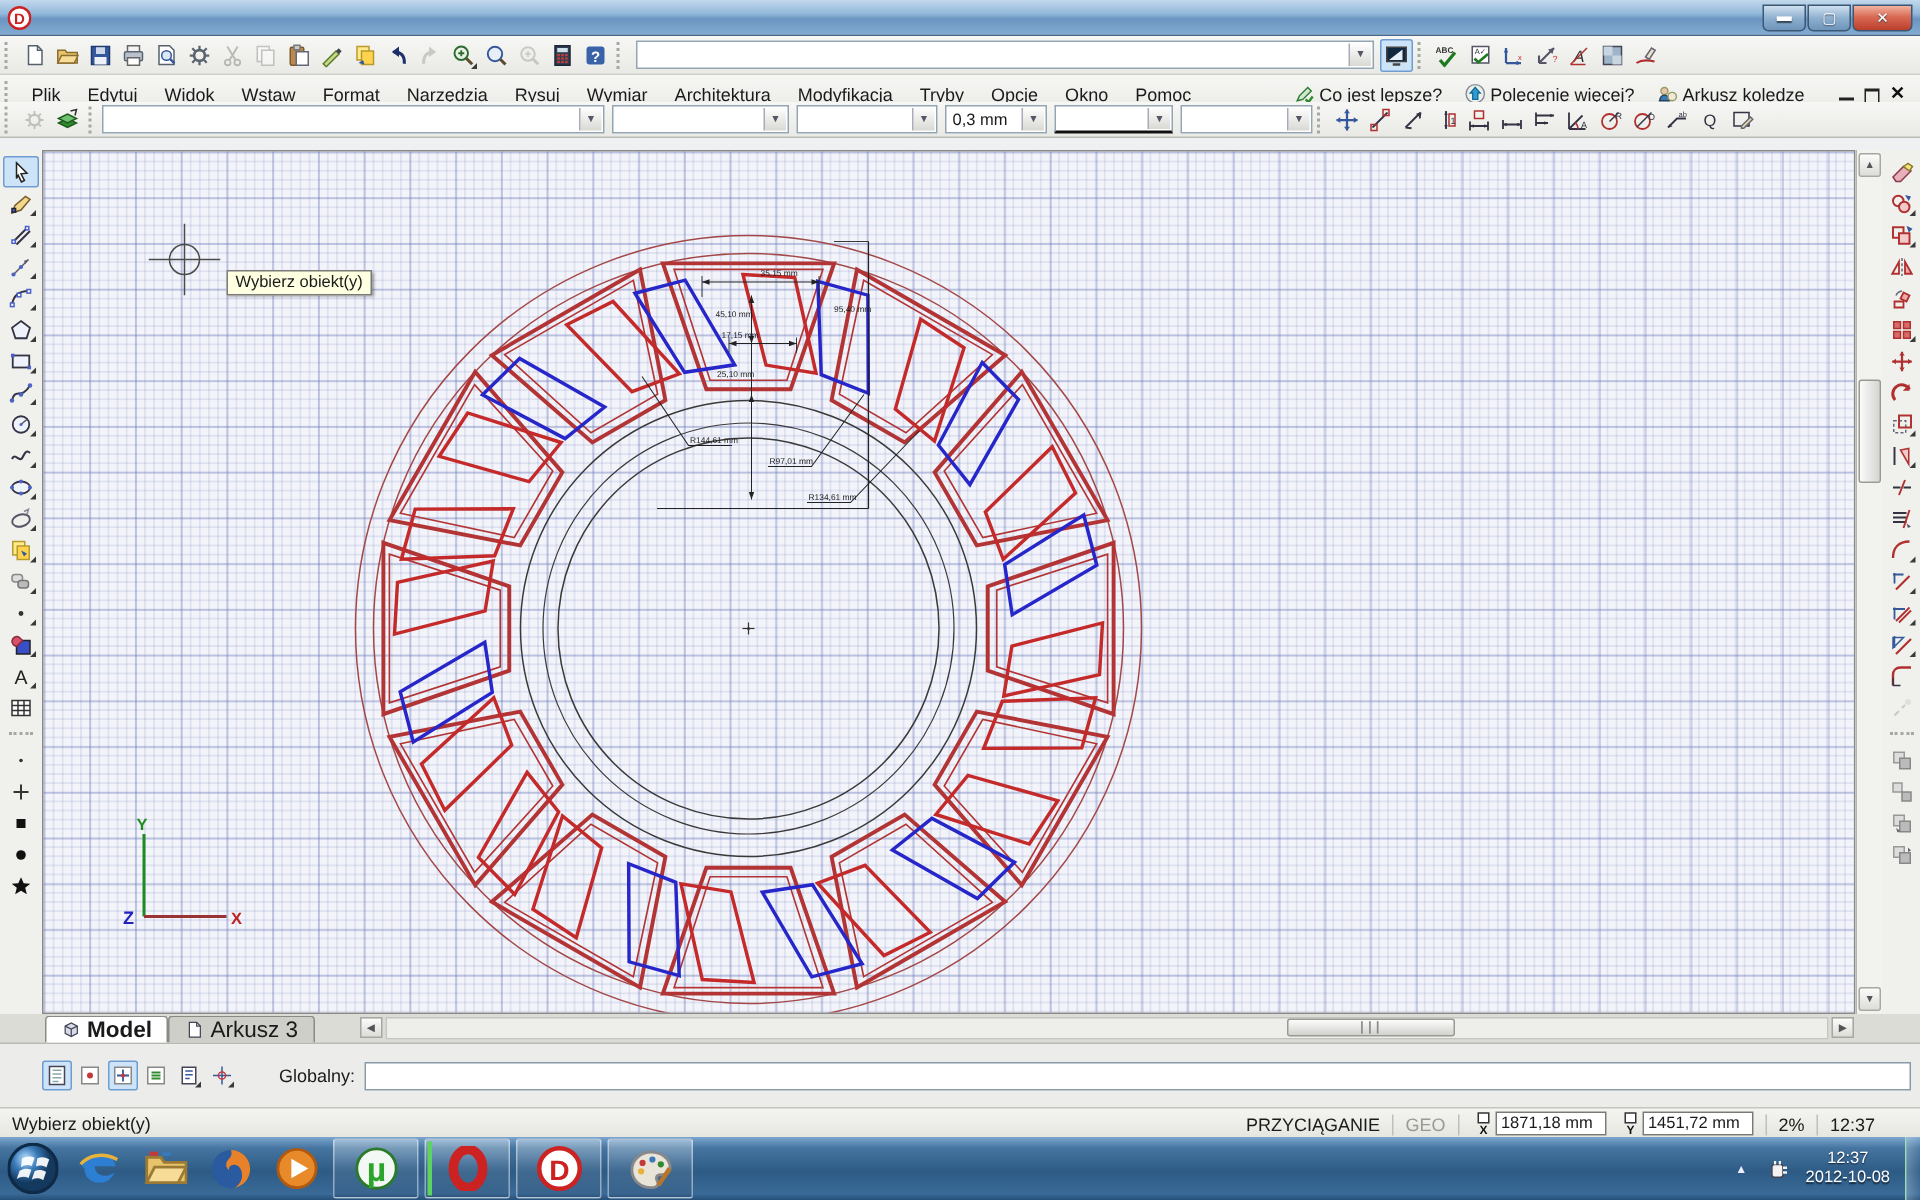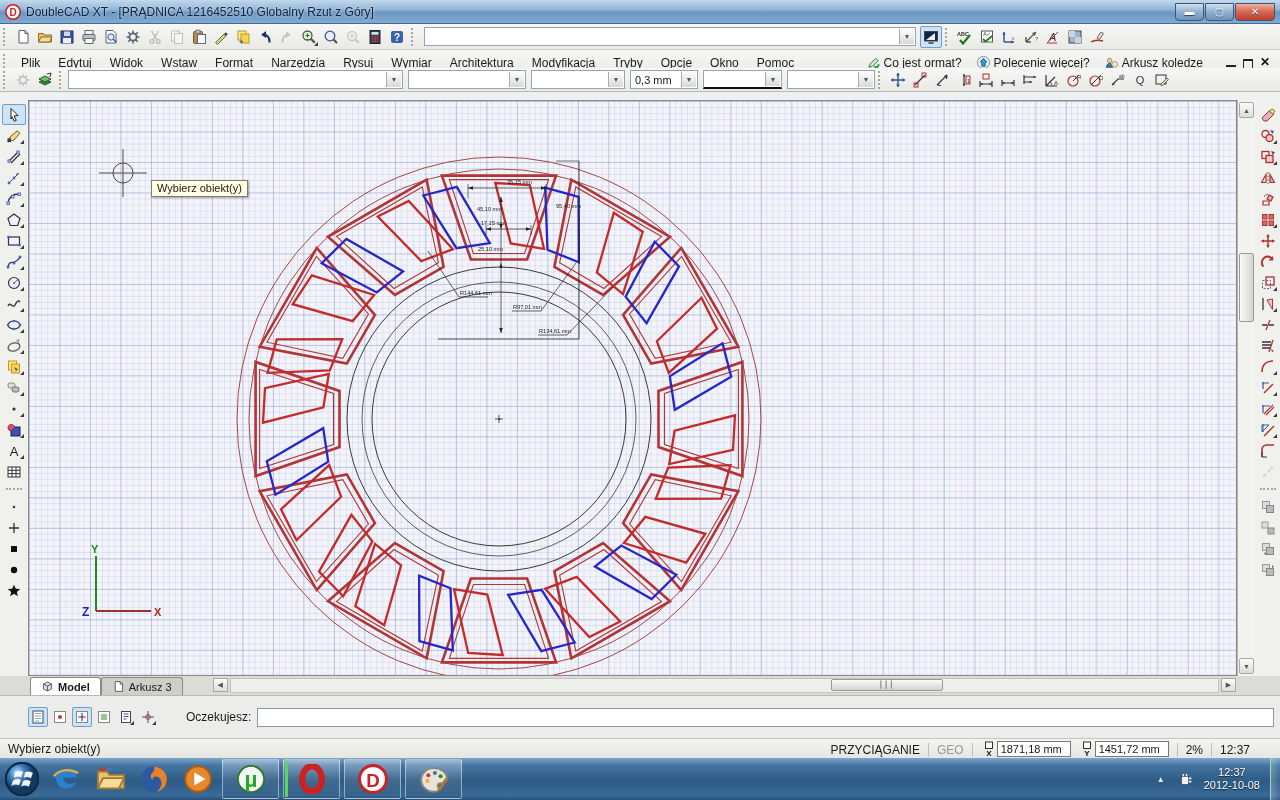--- a/index.html
+++ b/index.html
@@ -46,21 +46,21 @@
  background-size:30.5px 30.5px,30.5px 30.5px,6.1px 6.1px,6.1px 6.1px}
 #draw{position:absolute;left:0;top:0}
 .tooltipbox{position:absolute;left:122px;top:79px;background:#ffffe1;border:1px solid #7a7a7a;font-size:11px;padding:1px 5px 2px;box-shadow:1px 1px 2px rgba(0,0,0,.35);white-space:nowrap}
 .vscroll{width:18px;background:#f2f2ef;border-left:1px solid #b5b5b0;position:relative}
 .sbtn{position:absolute;left:1px;width:15px;height:16px;background:linear-gradient(#fcfcfc,#dcdcd8);border:1px solid #a8a8a2;border-radius:2px;font-size:7px;color:#555;display:flex;align-items:center;justify-content:center}
 .vthumb{position:absolute;left:1px;top:153px;width:15px;height:69px;background:linear-gradient(90deg,#fbfbfb,#d4d4d0);border:1px solid #9a9a94;border-radius:2px}
 .rtools{width:25px;background:#f0f0ec;display:flex;flex-direction:column;align-items:center;padding-top:4px}
 .rtools .tbtn{width:22px;height:21px}
 
 .tabrow{position:absolute;left:0;top:676px;width:1280px;height:20px;background:#dcdcd6;border-bottom:1px solid #b9b9b3;display:flex;align-items:stretch}
-.tab{display:flex;align-items:center;padding:0 10px;border:1px solid #8a8a84;border-bottom:none;border-radius:3px 3px 0 0;margin-top:1px;background:#cfcfc9;font-size:11px;white-space:nowrap}
+.tab{display:flex;align-items:center;padding:0 10px;border:1px solid #8a8a84;border-bottom:none;border-radius:3px 3px 0 0;margin-top:1px;background:#cfcfc9;font-size:15px;white-space:nowrap}
 .tab.active{background:#fff;font-weight:bold}
 .tab svg{margin-right:4px}
 .harrow{width:15px;height:14px;margin:2px 2px;background:linear-gradient(#fcfcfc,#dcdcd8);border:1px solid #a8a8a2;font-size:7px;color:#555;display:flex;align-items:center;justify-content:center}
 .htrack{flex:1;position:relative;margin:2px 0;background:#eeeeea;border:1px solid #c5c5c0}
 .hthumb{position:absolute;left:600px;top:0;width:112px;height:12px;background:linear-gradient(#fcfcfc,#d2d2ce);border:1px solid #9a9a94;border-radius:2px;display:flex;align-items:center;justify-content:center;font-size:7px;color:#888;letter-spacing:1px}
 
 .cmdrow{position:absolute;left:0;top:696px;width:1280px;height:42px;background:#ececе8;background:#ececе8;background:#ececEA;background:#ececea;display:flex;align-items:center;padding-left:28px}
 .cmdrow .tbtn{width:20px;height:20px;margin-right:2px}
 .cmd-label{margin:0 6px 0 26px;white-space:nowrap}
 .cmd-input{flex:1;height:19px;margin-right:6px;border:1px solid #8a9aa8;background:#fff;font-family:"Liberation Sans",sans-serif;font-size:11px;padding:0 4px}
@@ -88,21 +88,20 @@
 <div id="app">
 
   <div class="titlebar">
     <span class="app-ico" id="app-ico">
         <svg viewBox="0 0 16 16" width="16" height="16">
           <circle cx="8" cy="8" r="7.2" fill="#fff"></circle>
           <circle cx="8" cy="8" r="7.2" fill="none" stroke="#cc2222" stroke-width="1.6"></circle>
           <text x="8" y="12" font-size="10" font-weight="bold" fill="#cc2222" text-anchor="middle">D</text>
         </svg>
       </span>
-    <span class="ttl">DoubleCAD XT - [PRĄDNICA 1216452510 Globalny Rzut z Góry]</span>
     <span class="winbtns">
       <span class="winbtn">▬</span>
       <span class="winbtn">▢</span>
       <span class="winbtn close">✕</span>
     </span>
   </div>
 
   <div class="toolbar1">
     <span class="grip"></span>
     <span id="tb1-left" style="display:flex">
@@ -319,21 +318,21 @@
         <span class="menu-item"><u>O</u>kno</span>
         <span class="menu-item"><u>P</u>omoc</span>
       </span>
     <span style="flex:1"></span>
     <span id="menu-links" style="display:flex">
         <span class="menu-link">
           <svg viewBox="0 0 16 16" width="15" height="15">
             <path d="M3 13l4-1 6-6-2.5-2.5-6 6z" fill="#cfe8cf" stroke="#2e7a2e"></path>
             <path d="M9 12l2 2 3-4" stroke="#2e8b2e" stroke-width="1.8" fill="none"></path>
           </svg>
-          <span>Co jest ormat?</span>
+          <span>Co jest lepsze?</span>
         </span>
         <span class="menu-link">
           <svg viewBox="0 0 16 16" width="15" height="15">
             <circle cx="8" cy="8" r="6.5" fill="#e8f2e8" stroke="#889"></circle>
             <path d="M8 3.5l3.5 4H9.8V12H6.2V7.5H4.5z" fill="#2e9fd4" stroke="#1a6a9a"></path>
           </svg>
           <span>Polecenie więcej?</span>
         </span>
         <span class="menu-link">
           <svg viewBox="0 0 16 16" width="15" height="15">
@@ -942,21 +941,21 @@
             <path d="M5.5 5h5M5.5 7.5h5M5.5 10h3" stroke="#35589c"></path>
           </svg>
         </span>
         <span class="tbtn fly">
           <svg viewBox="0 0 16 16" width="16" height="16">
             <path d="M8 2v12M2 8h12" stroke="#35589c" stroke-width="1" fill="none"></path>
             <circle cx="8" cy="8" r="2.4" fill="none" stroke="#c43a3a"></circle>
           </svg>
         </span>
       </span>
-    <span class="cmd-label">Oczekujesz:</span>
+    <span class="cmd-label">Globalny:</span>
     <input class="cmd-input" value="" style="">
   </div>
 
   <div class="statusbar">
     <span class="msg">Wybierz obiekt(y)</span>
     <span class="right">
       <span>PRZYCIĄGANIE</span>
       <span class="sdiv"></span>
       <span class="dim-gray">GEO</span>
       <span class="sdiv"></span>

